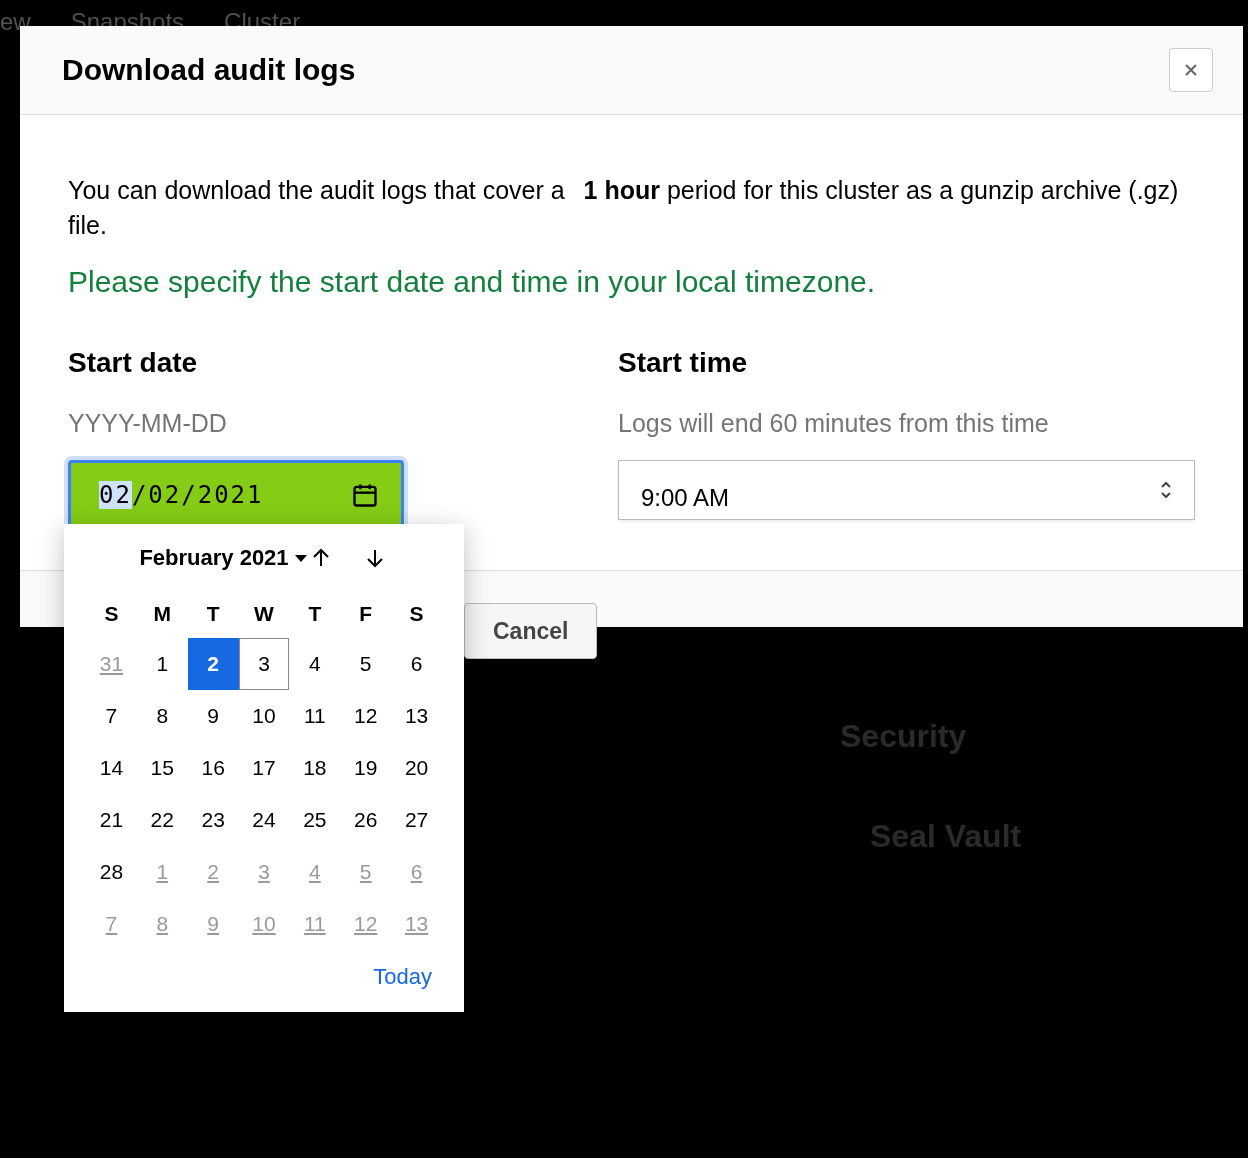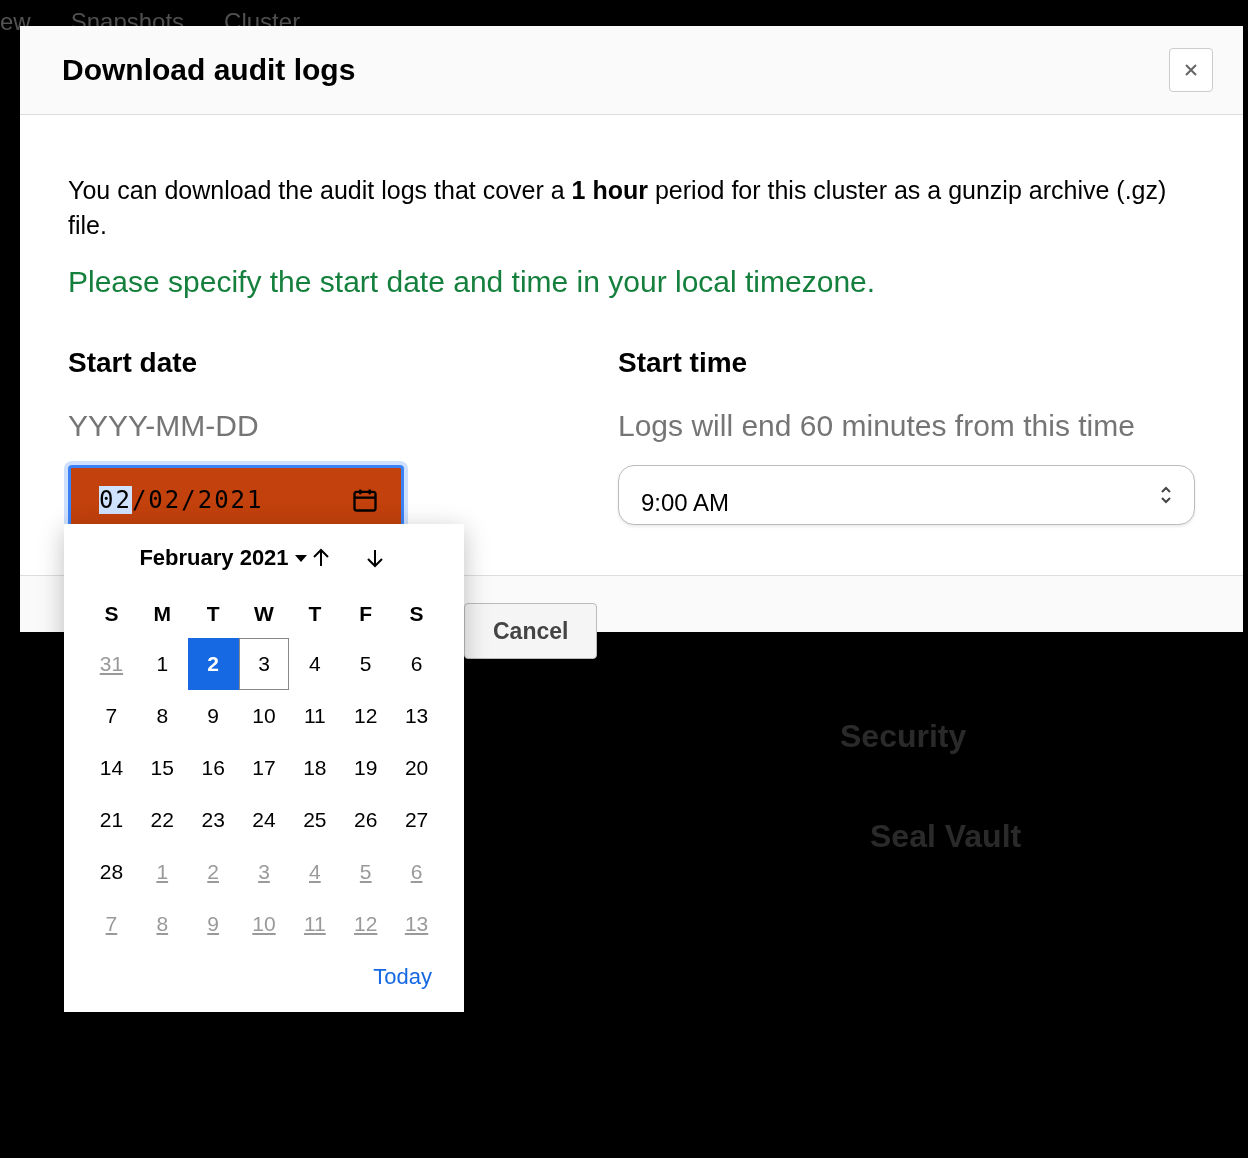--- a/index.html
+++ b/index.html
@@ -83,20 +83,21 @@
       padding: 58px 48px 40px 48px;
     }
     .intro-text {
       font-size: 25px;
       line-height: 1.4;
       color: #000;
       margin-bottom: 22px;
     }
     .intro-text b {
       font-weight: 700;
+      margin-left: 12px;
     }
     .instruction-text {
       font-size: 30px;
       color: #15803d;
       margin-bottom: 48px;
     }
     .form-row {
       display: flex;
       gap: 20px;
     }
@@ -107,21 +108,21 @@
     .form-col-left {
       flex: 0 0 530px;
     }
     .field-label {
       font-size: 28px;
       font-weight: 700;
       color: #000;
       margin-bottom: 30px;
     }
     .field-hint {
-      font-size: 30px;
+      font-size: 25px;
       color: #757575;
       margin-bottom: 22px;
       margin-top: 12px;
     }
     .date-input-wrapper {
       position: relative;
       width: 336px;
     }
     .date-input-display {
       position: absolute;
@@ -134,37 +135,37 @@
       font-family: ui-monospace, monospace;
     }
     .date-input-display .seg-sel {
       background: #cfe3ff;
     }
     .date-input-box {
       width: 100%;
       height: 70px;
       border: 3px solid #3b82f6;
       border-radius: 4px;
-      background: #c2410c;
+      background: #84cc16;
       position: relative;
       box-shadow: 0 0 0 4px rgba(59,130,246,0.25);
     }
     .calendar-icon {
       position: absolute;
       right: 22px;
       top: 50%;
       transform: translateY(-50%);
       width: 28px;
       height: 28px;
     }
     .time-select {
       width: 100%;
       height: 60px;
       border: 1px solid #bbb;
-      border-radius: 16px;
+      border-radius: 0;
       padding: 16px 50px 0 22px;
       font-size: 24px;
       background: #fff;
       position: relative;
       display: flex;
       align-items: center;
       cursor: pointer;
       box-shadow: 0 2px 3px rgba(0,0,0,0.08);
     }
     .time-select-arrows {

